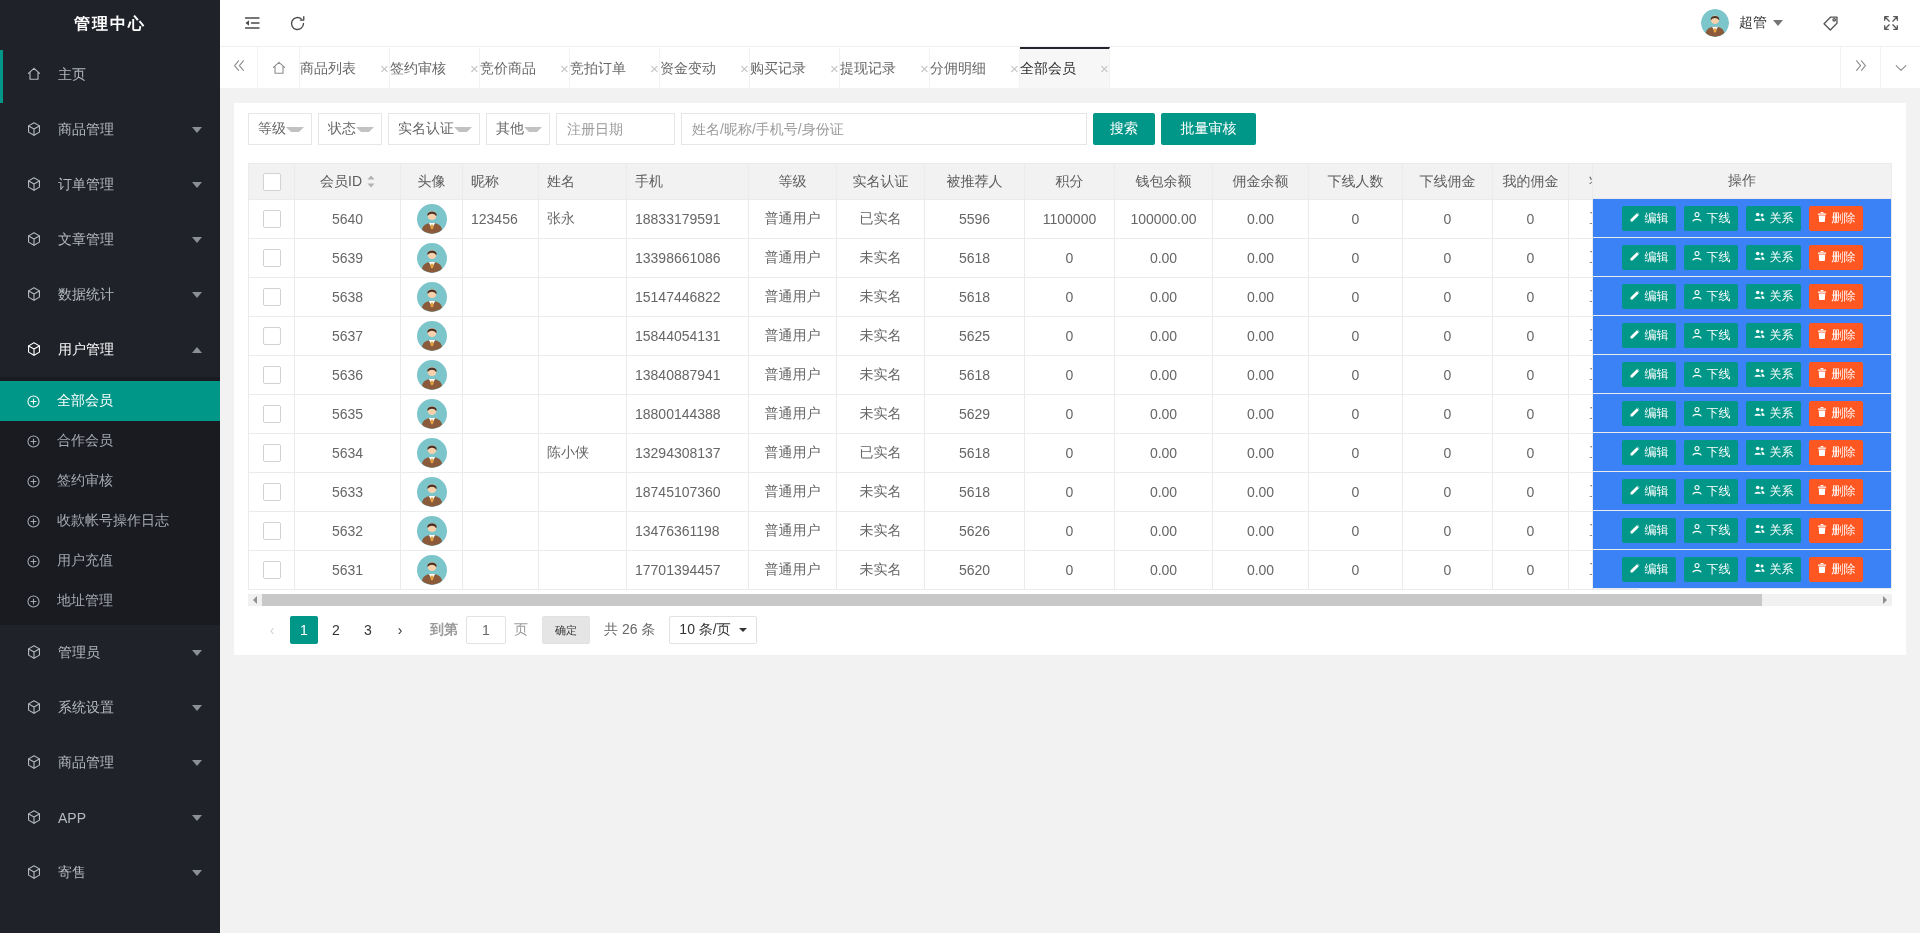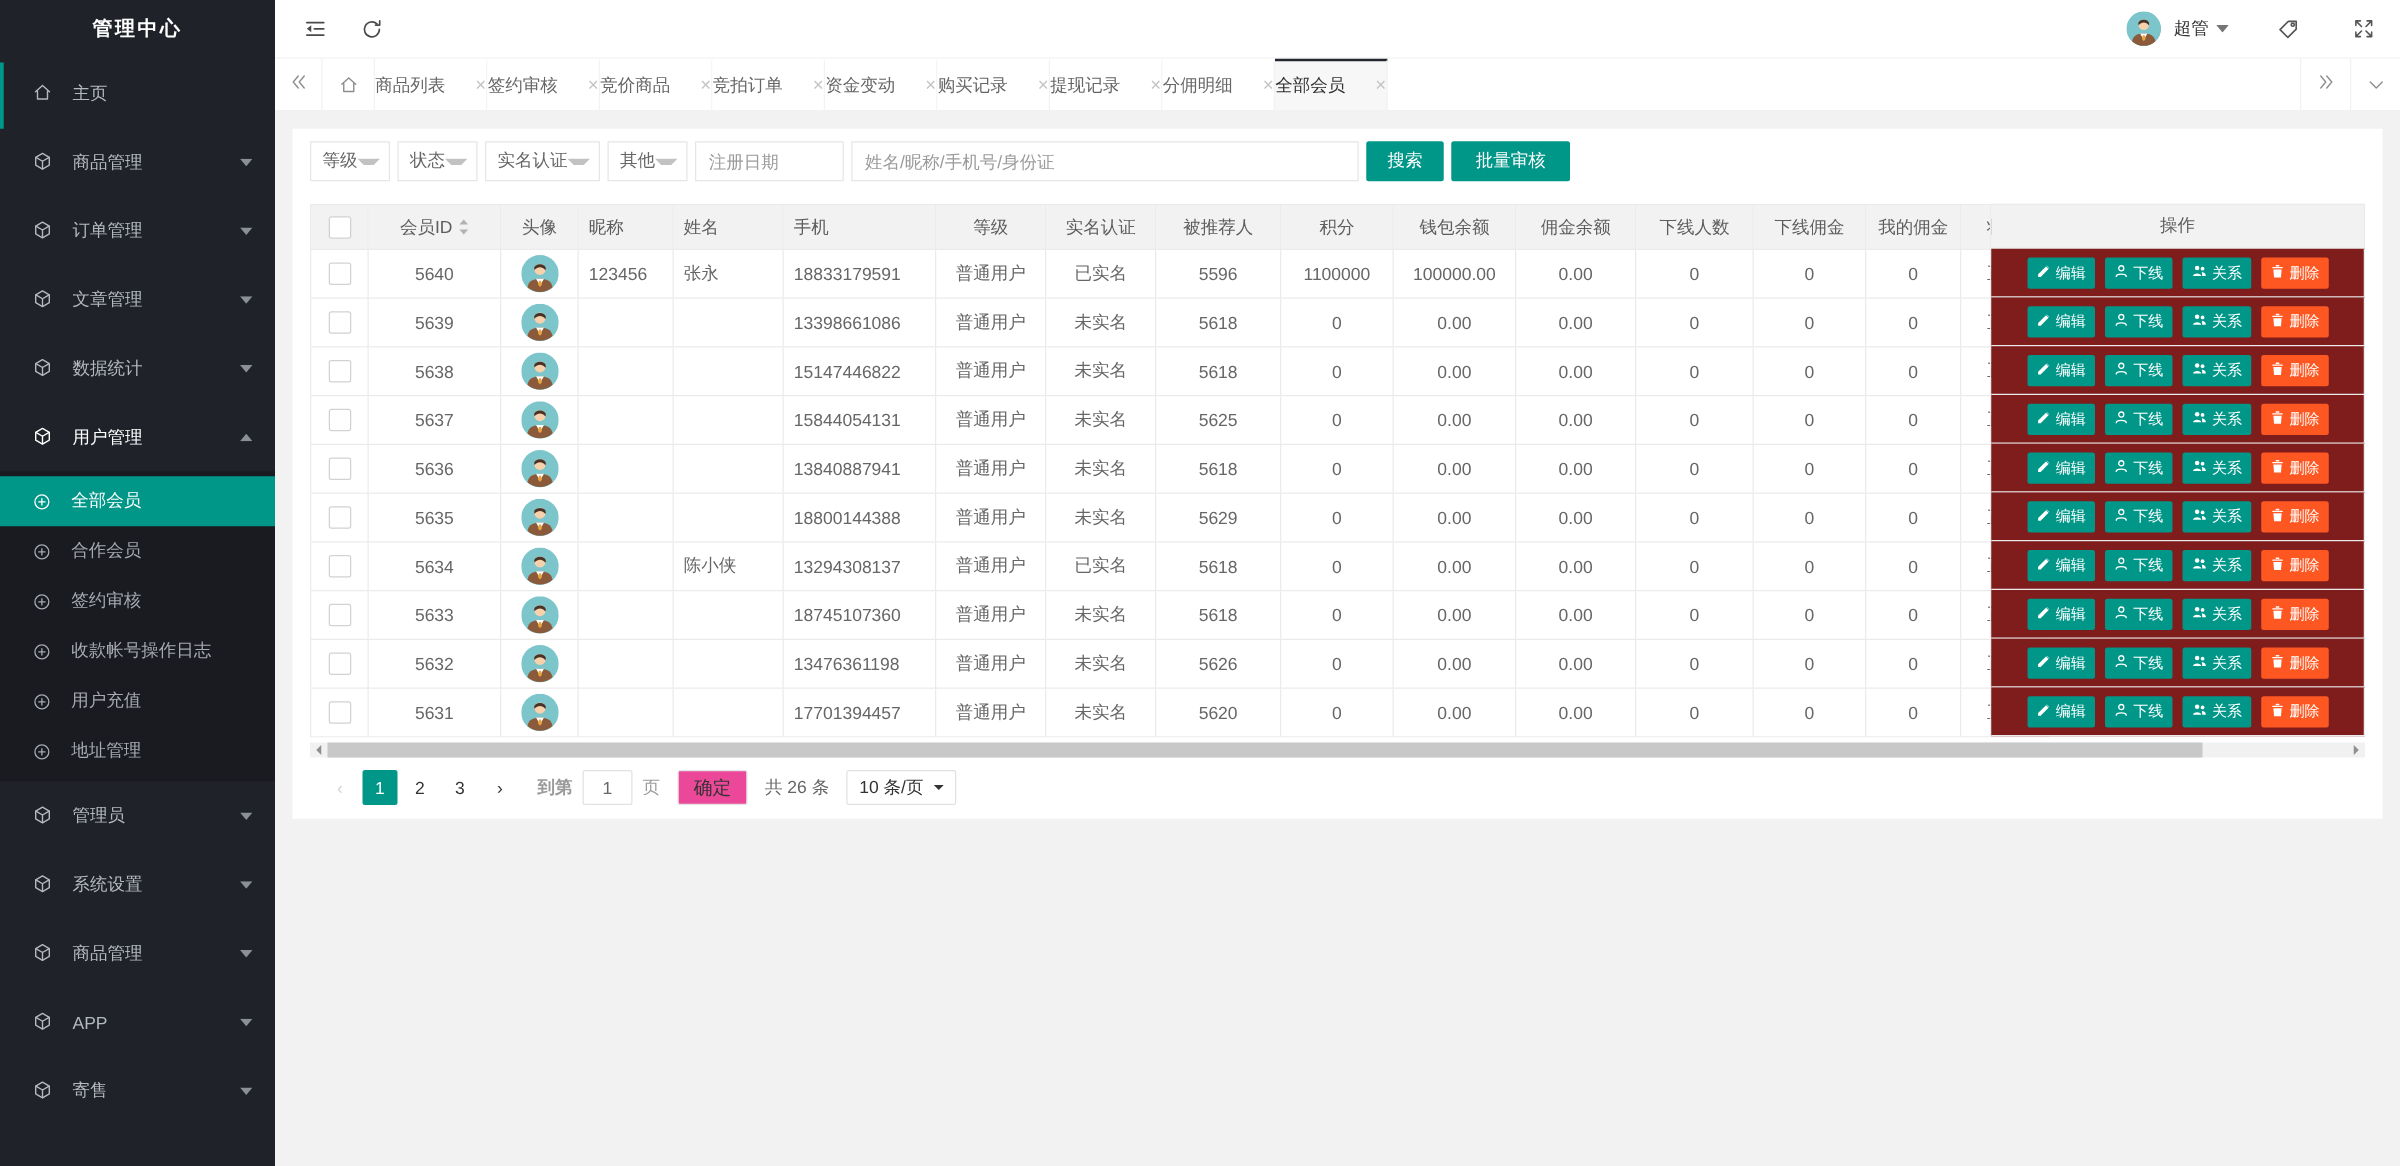--- a/index.html
+++ b/index.html
@@ -61,41 +61,41 @@
   th { background:#f2f2f2; height:36px; color:#5d5d5d; }
   td { background:#fff; }
   .al { text-align:left; } .ac { text-align:center; }
   .chkbox { width:18px; height:18px; border:1px solid #d2d2d2; border-radius:2px; background:#fff; display:inline-block; vertical-align:middle; cursor:pointer; }
   .sortico { display:inline-flex; flex-direction:column; margin-left:5px; vertical-align:-2px; }
   .rowavatar { width:30px; height:30px; border-radius:50%; display:inline-flex; vertical-align:middle; }
   .idhead { display:inline-flex; align-items:center; }
 
   .fixed-col { position:absolute; top:0; right:0; width:300px; border-left:1px solid #ebebeb; }
   .fixed-col .fh { height:36px; background:#f2f2f2; border:1px solid #ebebeb; border-left:none; display:flex; align-items:center; justify-content:center; font-size:14px; color:#5d5d5d; }
-  .fixed-col .fr { height:39px; background:#7f1d1d; border-bottom:1px solid #ebebeb; border-right:1px solid #ebebeb; display:flex; align-items:center; justify-content:center; gap:8px; }
+  .fixed-col .fr { height:39px; background:#3b82f6; border-bottom:1px solid #ebebeb; border-right:1px solid #ebebeb; display:flex; align-items:center; justify-content:center; gap:8px; }
   .abtn { height:25px; padding:0 7px; border:none; border-radius:2px; color:#fff; font-size:12px; display:inline-flex; align-items:center; gap:4px; cursor:pointer; background:#009688; }
   .abtn.danger { background:#FF5722; }
 
   
   .hscroll { margin-top:4px; height:12px; background:#f1f1f1; position:relative; width:1644px; }
   .hs-arrow { position:absolute; top:0; width:13px; height:12px; display:flex; align-items:center; justify-content:center; cursor:pointer; }
   .hs-arrow.left { left:0; } .hs-arrow.right { right:0; }
   .tri-l { width:0;height:0;border:4px solid transparent;border-right-color:#8f8f8f;margin-right:3px; }
   .tri-r { width:0;height:0;border:4px solid transparent;border-left-color:#8f8f8f;margin-left:3px; }
   .hs-thumb { position:absolute; left:14px; top:0; height:12px; width:1500px; background:#c8c8c8; cursor:pointer; }
 
   
   .pager { margin-top:10px; padding-left:8px; display:flex; align-items:center; font-size:14px; color:#666; }
   .pg { min-width:28px; height:28px; line-height:28px; text-align:center; margin:0 2px; cursor:pointer; color:#333; }
   .pg.prev { color:#d2d2d2; }
   .pg.cur { background:#009688; color:#fff; border-radius:2px; cursor:default; }
   .pg-jumplab { color:#9a9a9a; margin:0 8px 0 14px;font-weight:bold; }
   .pg-input { width:40px; height:28px; border:1px solid #e2e2e2; text-align:center; font-size:14px; color:#666; outline:none; border-radius:2px; }
   .pg-unit { color:#9a9a9a; margin:0 14px 0 8px; }
-  .pg-ok { height:28px; padding:0 12px; background:#ec4899; border:1px solid #e2e2e2; border-radius:2px; font-size:15px; color:#333; cursor:pointer; }
+  .pg-ok { height:28px; padding:0 12px; background:#e5e5e5; border:1px solid #e2e2e2; border-radius:2px; font-size:11px; color:#333; cursor:pointer; }
   .pg-total { margin:0 14px; color:#666; }
   .pg-size { height:28px; border:1px solid #e2e2e2; border-radius:2px; display:flex; align-items:center; padding:0 9px; gap:8px; cursor:pointer; color:#333; }
   .pg-size .scaret { width:0;height:0;border:4px solid transparent;border-top-color:#333;position:relative;top:2px; }
 </style>
 </head>
 <body>
 
 <div class="app">
 
   <aside>

